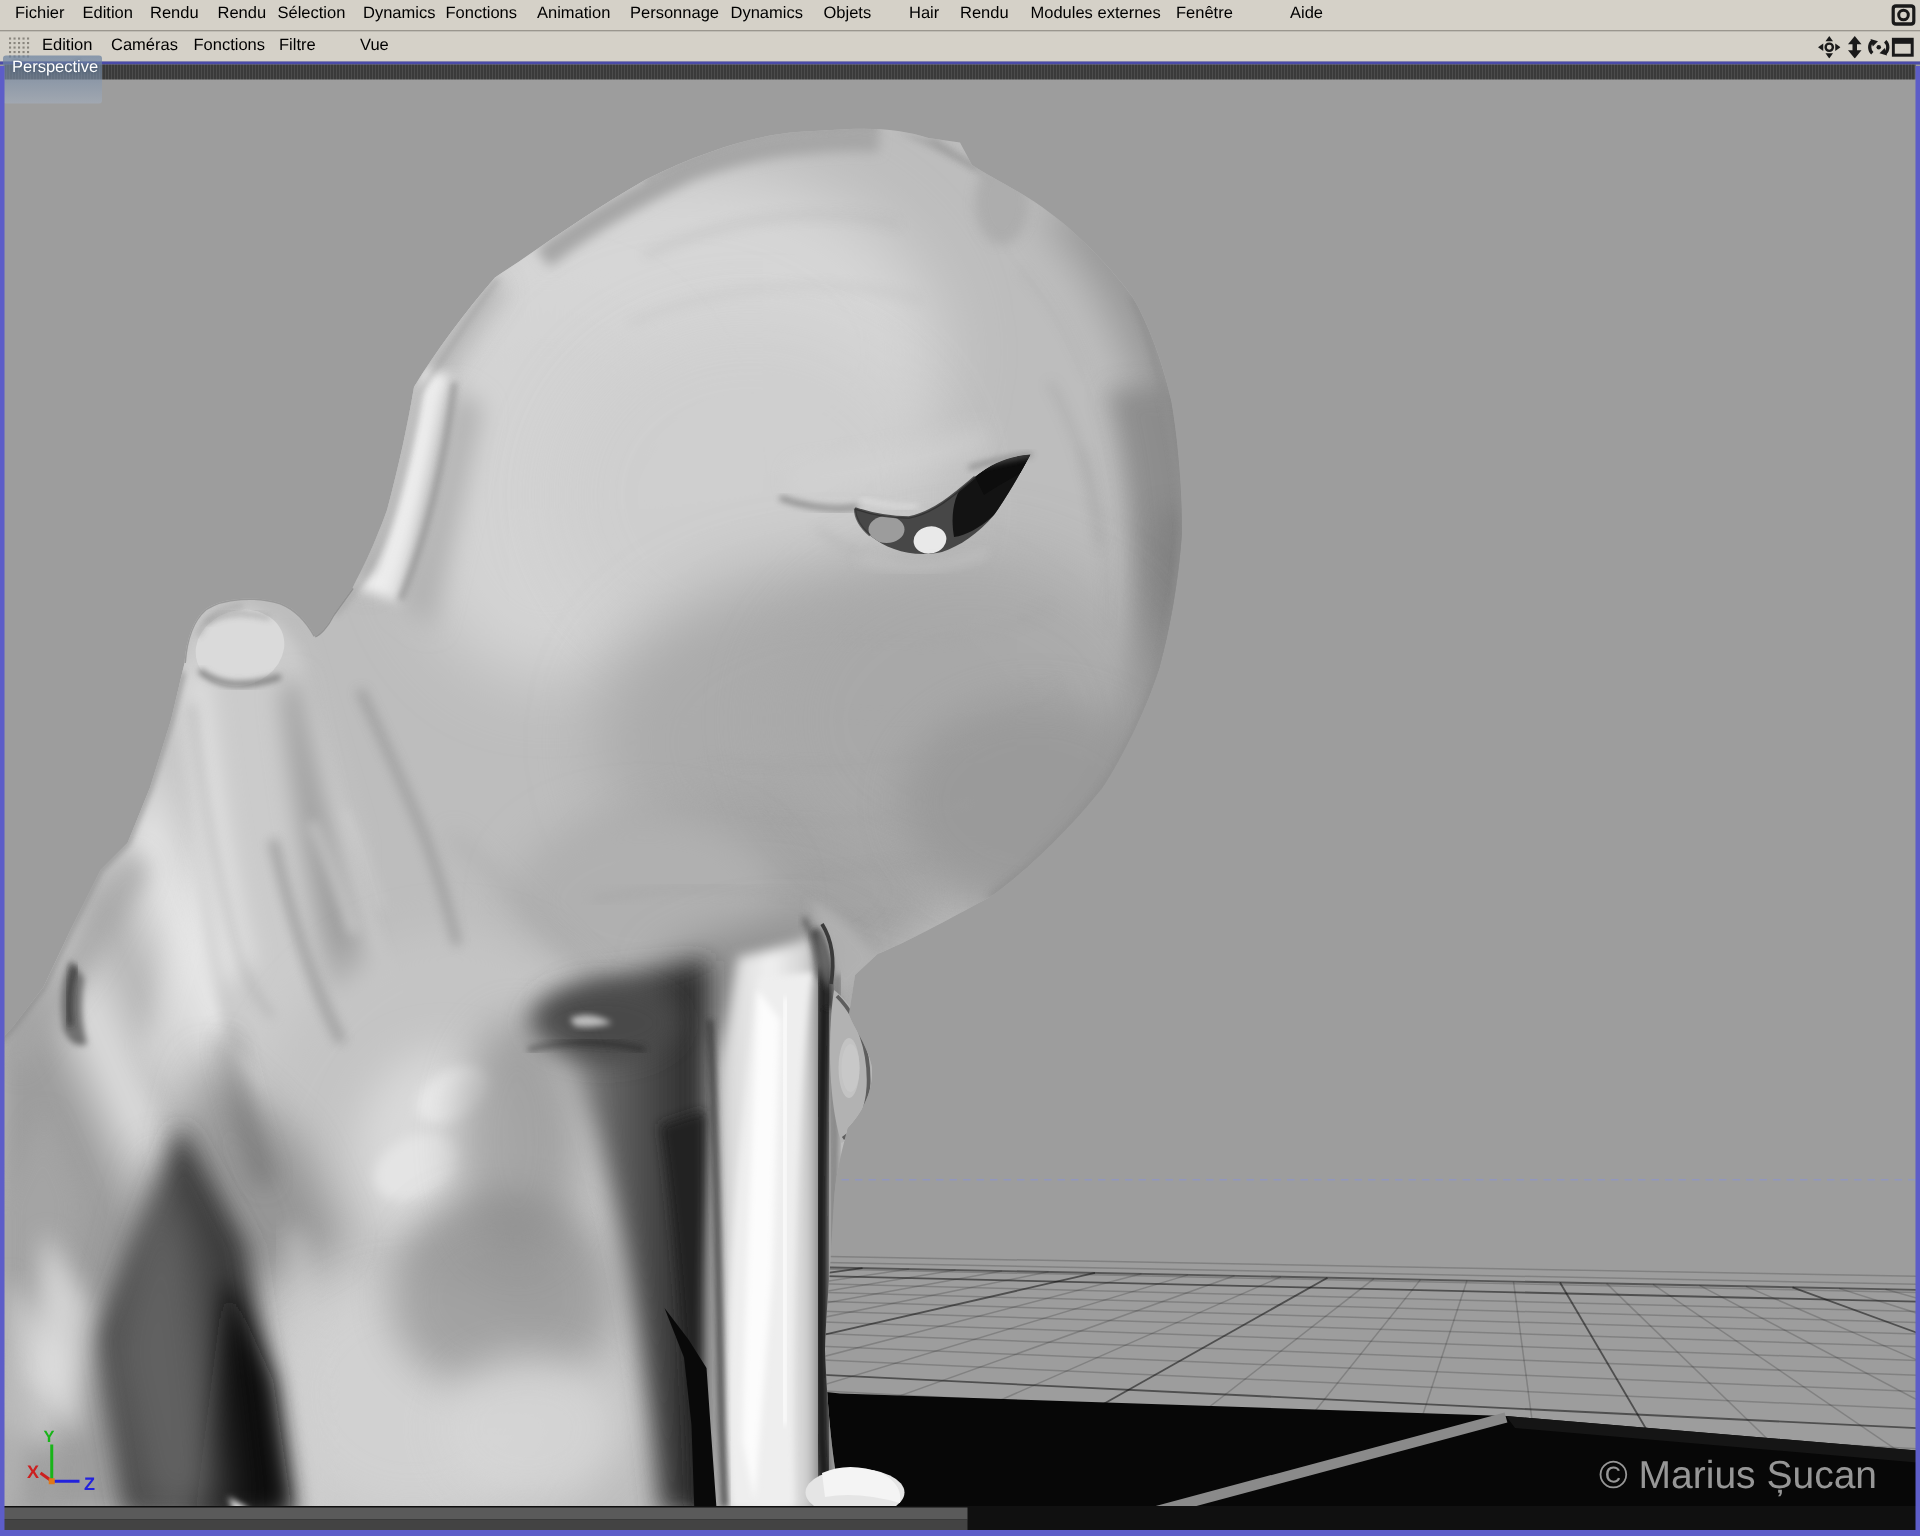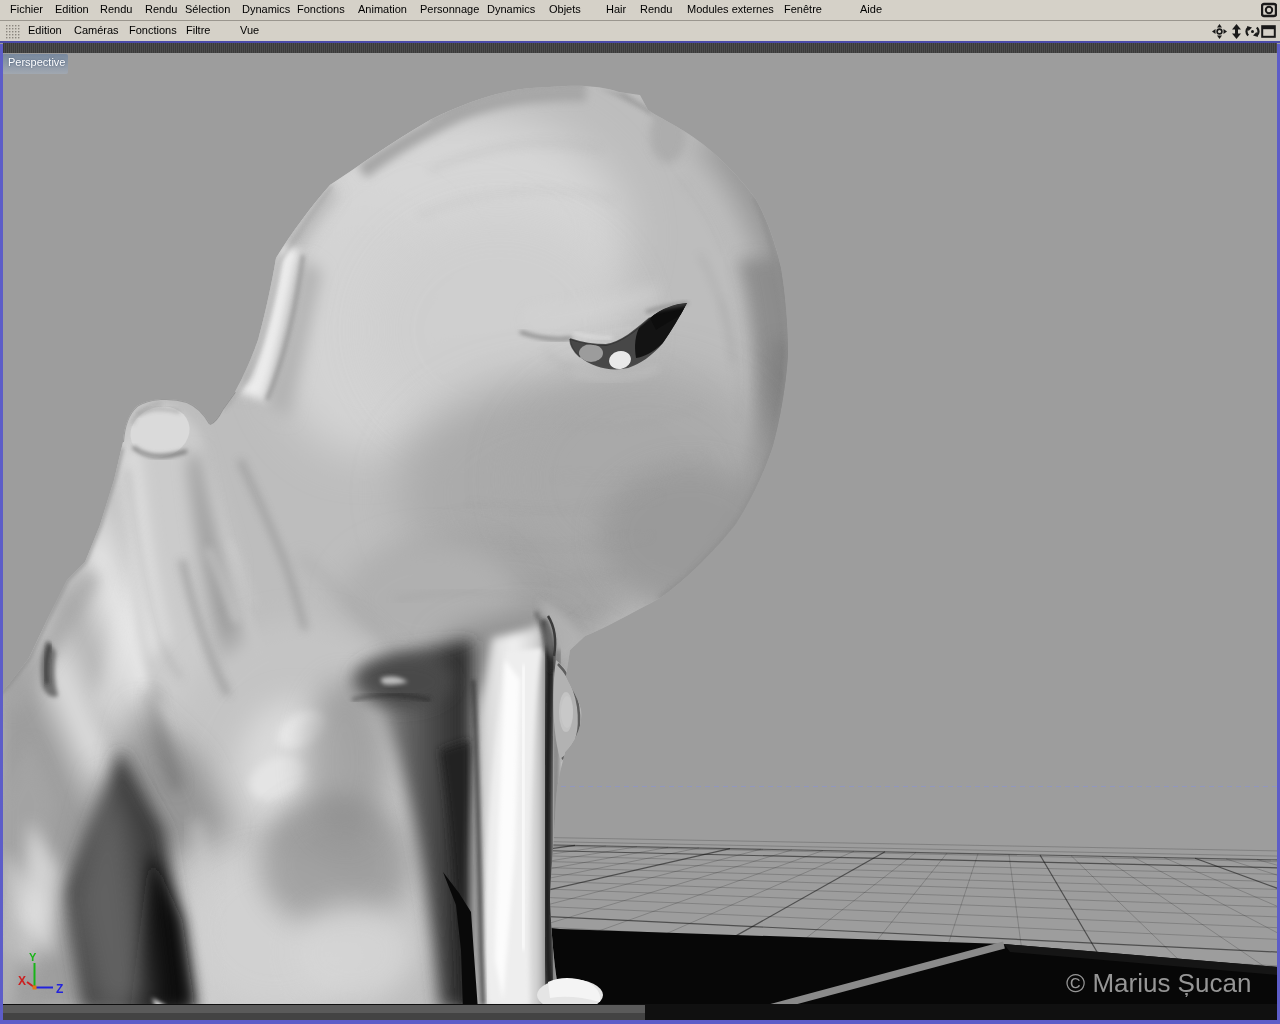--- a/index.html
+++ b/index.html
@@ -4,21 +4,21 @@
 html,body{margin:0;padding:0;width:1280px;height:1024px;overflow:hidden;background:#9d9d9d;
 font-family:"Liberation Sans",sans-serif;}
 #menubar{position:absolute;left:0;top:0;width:1280px;height:20px;background:#d5d1c8;
 border-bottom:1px solid #9a968e;z-index:20;}
 #menubar span{position:absolute;top:3px;font-size:11px;color:#000;white-space:pre;}
 #toolbar{position:absolute;left:0;top:21px;width:1280px;height:20px;background:#d5d1c8;z-index:20;}
 #toolbar span{position:absolute;top:3px;font-size:11px;color:#000;white-space:pre;}
 #blueline{position:absolute;left:0;top:41px;width:1280px;height:2px;background:#4b4ba8;z-index:20;}
 #titlestrip{position:absolute;left:3px;top:43px;width:1274px;height:10px;z-index:20;
 background:repeating-linear-gradient(90deg,#3a3a3a 0 1px,#4c4c4c 1px 2px);}
-#perspLabel{position:absolute;left:2px;top:54px;width:60px;height:20px;z-index:21;
+#perspLabel{position:absolute;left:2px;top:37px;width:60px;height:32px;z-index:21;
 background:linear-gradient(180deg,rgba(105,128,158,0.72),rgba(165,178,196,0.50));
 border-radius:2px;color:#fff;font-size:11px;line-height:17px;padding-left:6px;
 text-shadow:0 0 2px rgba(60,80,110,0.9);}
 .bL{position:absolute;left:0;top:44px;width:3px;height:980px;background:#5d5dc8;z-index:22;}
 .bR{position:absolute;right:0;top:44px;width:3px;height:980px;background:#5d5dc8;z-index:22;}
 .bB{position:absolute;left:0;top:1020px;width:1280px;height:4px;background:#5d5dc8;z-index:22;}
 #scene{position:absolute;left:0;top:0;z-index:1;}
 .ic{position:absolute;top:24px;z-index:21;}
 </style></head>
 <body>

